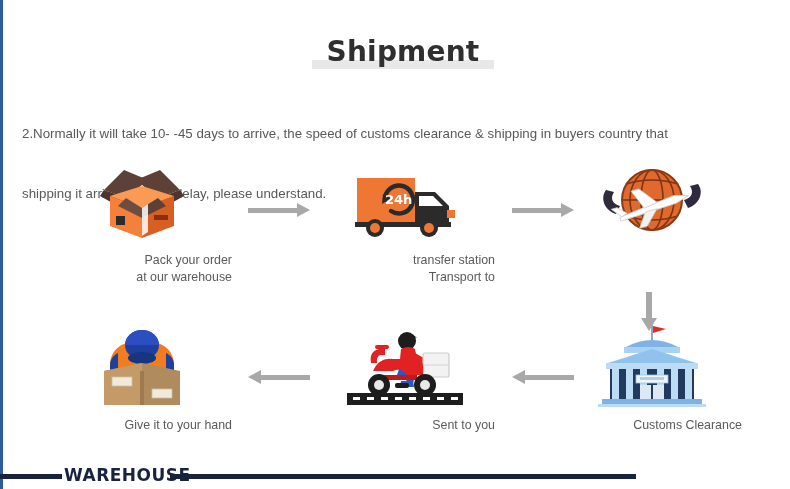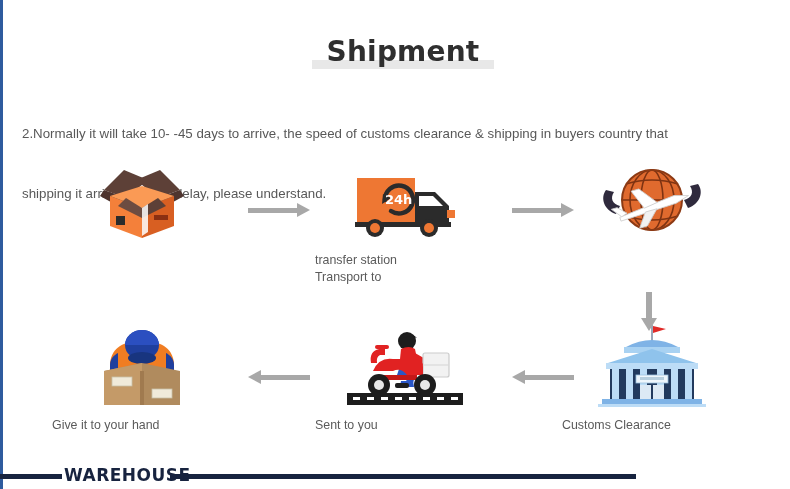--- a/index.html
+++ b/index.html
@@ -84,21 +84,21 @@
     left: 0;
     width: 790px;
     height: 130px;
   }
   .row-top { top: 160px; }
   .row-bottom { top: 325px; padding-left: 28px; }
 
   .cell {
     position: absolute;
     width: 180px;
-    text-align: left;
+    text-align: right;
   }
   .cell-1 { left: 52px; }
   .cell-2 { left: 315px; }
   .cell-3 { left: 562px; }
 
   .art {
     height: 82px;
     position: relative;
     display: flex;
     align-items: flex-end;
@@ -238,20 +238,24 @@
           <polygon points="22,36 54,26 86,36 54,48" fill="#fa9a55"></polygon>
 
           <polygon points="54,48 38,38 30,46 54,58" fill="#6d4c41"></polygon>
           <polygon points="54,48 70,38 78,46 54,58" fill="#5d4037"></polygon>
 
           <rect x="28" y="56" width="9" height="9" fill="#2b2b2b"></rect>
           <rect x="66" y="55" width="14" height="5" fill="#8a2f12"></rect>
           <polygon points="54,48 60,44 60,72 54,76" fill="#ffffff" opacity="0.85"></polygon>
         </svg>
       </div>
+      <div class="caption">
+        <span class="cl">Pack your order</span>
+        <span class="cl">at our warehouse</span>
+      </div>
     </div>
 
     <div class="cell cell-2">
       <div class="art">
         <svg width="108" height="72" viewBox="0 0 108 72">
 
           <rect x="6" y="8" width="58" height="44" fill="#ee7733"></rect>
 
           <path d="M64 22 L84 22 L98 36 L98 52 L64 52 Z" fill="#2b2b2b"></path>
           <path d="M68 26 L82 26 L92 36 L68 36 Z" fill="#ffffff"></path>

